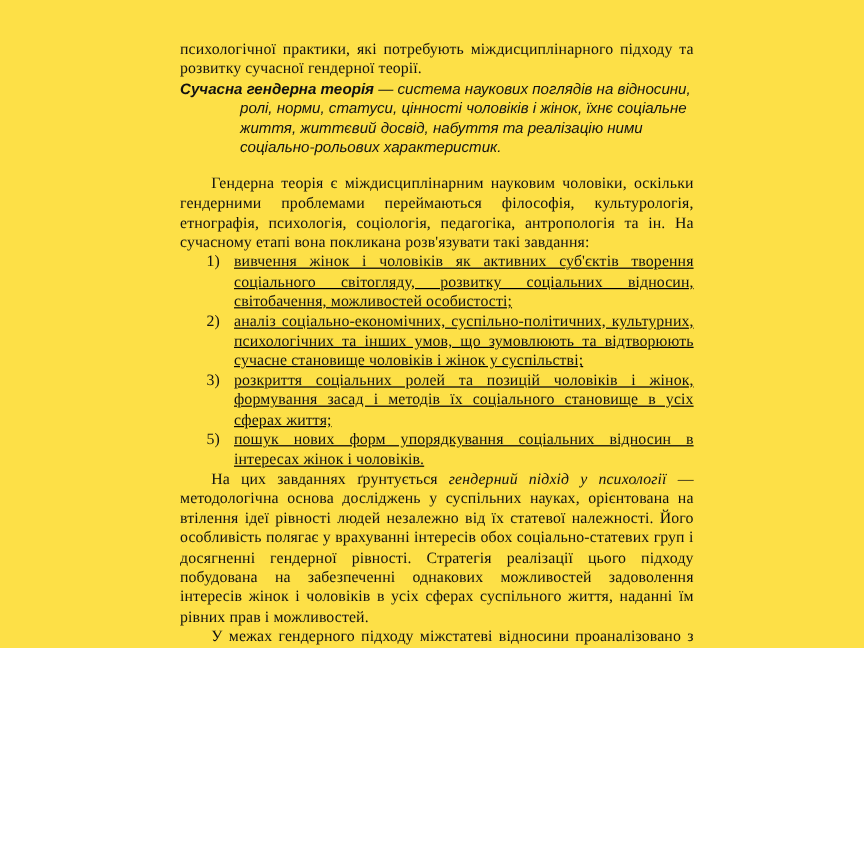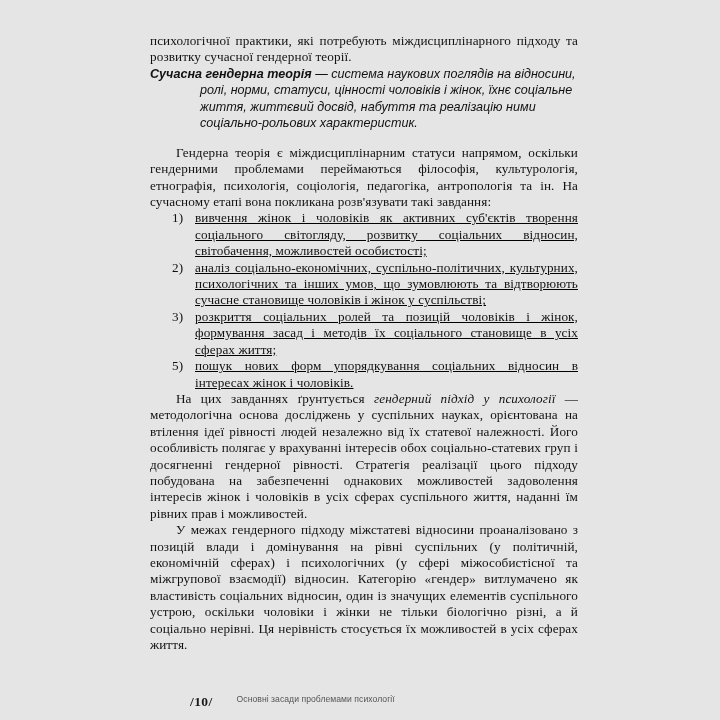--- a/index.html
+++ b/index.html
@@ -4,22 +4,22 @@
 <style>
   html, body {
     margin: 0;
     padding: 0;
     background: #ffffff;
   }
 
   .page {
     position: relative;
     width: 720px;
-    height: 720px;
-    background: #e5e5e5;
+    height: 540px;
+    background: #fde047;
     overflow: hidden;
     box-sizing: border-box;
   }
 
   .content {
     position: absolute;
     left: 150px;
     top: 33px;
     width: 428px;
   }
@@ -122,21 +122,21 @@
 <body>
 
 <div class="page">
 
   <div class="content">
 
     <p class="body-par">психологічної практики, які потребують міждисциплінарного підходу та розвитку сучасної гендерної теорії.</p>
 
     <p class="definition par-gap-md"><span class="term">Сучасна гендерна теорія</span><span> — система наукових поглядів на відносини, ролі, норми, статуси, цінності чоловіків і жінок, їхнє соціальне життя, життєвий досвід, набуття та реалізацію ними соціально-рольових характеристик.</span></p>
 
-    <p class="body-par indent par-gap-lg">Гендерна теорія є міждисциплінарним статуси напрямом, оскільки гендерними проблемами переймаються філософія, культурологія, етнографія, психологія, соціологія, педагогіка, антропологія та ін. На сучасному етапі вона покликана розв'язувати такі завдання:</p>
+    <p class="body-par indent par-gap-lg">Гендерна теорія є міждисциплінарним науковим чоловіки, оскільки гендерними проблемами переймаються філософія, культурологія, етнографія, психологія, соціологія, педагогіка, антропологія та ін. На сучасному етапі вона покликана розв'язувати такі завдання:</p>
 
     <ol class="num-list par-gap-sm">
       <li><span class="marker">1)</span><span>вивчення жінок і чоловіків як активних суб'єктів творення соціального світогляду, розвитку соціальних відносин, світобачення, можливостей особистості;</span></li>
       <li><span class="marker">2)</span><span>аналіз соціально-економічних, суспільно-політичних, культурних, психологічних та інших умов, що зумовлюють та відтворюють сучасне становище чоловіків і жінок у суспільстві;</span></li>
       <li><span class="marker">3)</span><span>розкриття соціальних ролей та позицій чоловіків і жінок, формування засад і методів їх соціального становище в усіх сферах життя;</span></li>
       <li><span class="marker">5)</span><span>пошук нових форм упорядкування соціальних відносин в інтересах жінок і чоловіків.</span></li>
     </ol>
 
     <p class="body-par indent"><span>На цих завданнях ґрунтується </span><em class="ital">гендерний підхід у психології</em><span> — методологічна основа досліджень у суспільних науках, орієнтована на втілення ідеї рівності людей незалежно від їх статевої належності. Його особливість полягає у врахуванні інтересів обох соціально-статевих груп і досягненні гендерної рівності. Стратегія реалізації цього підходу побудована на забезпеченні однакових можливостей задоволення інтересів жінок і чоловіків в усіх сферах суспільного життя, наданні їм рівних прав і можливостей.</span></p>
 

